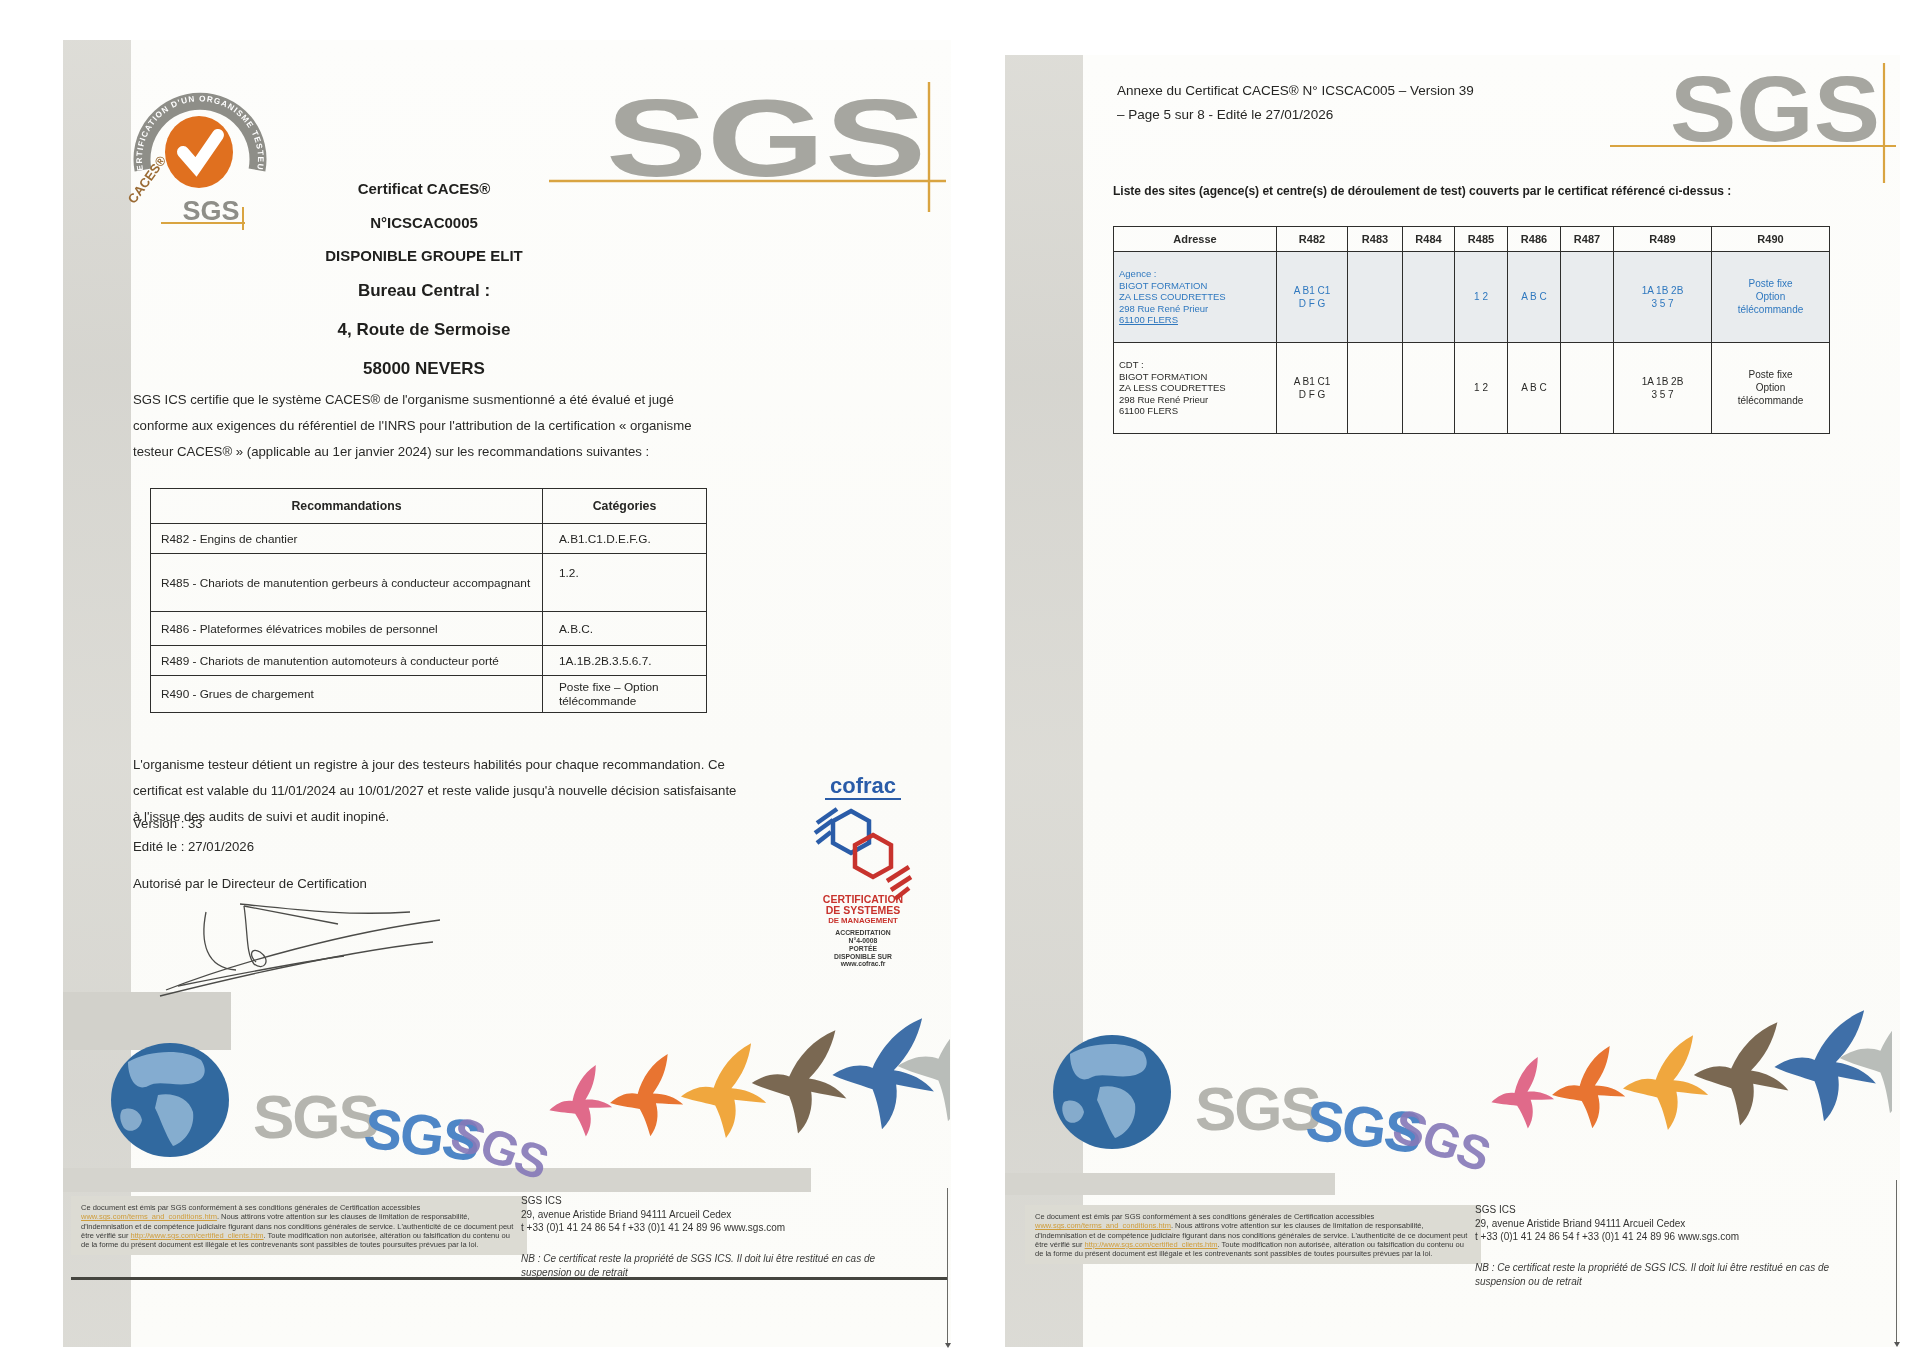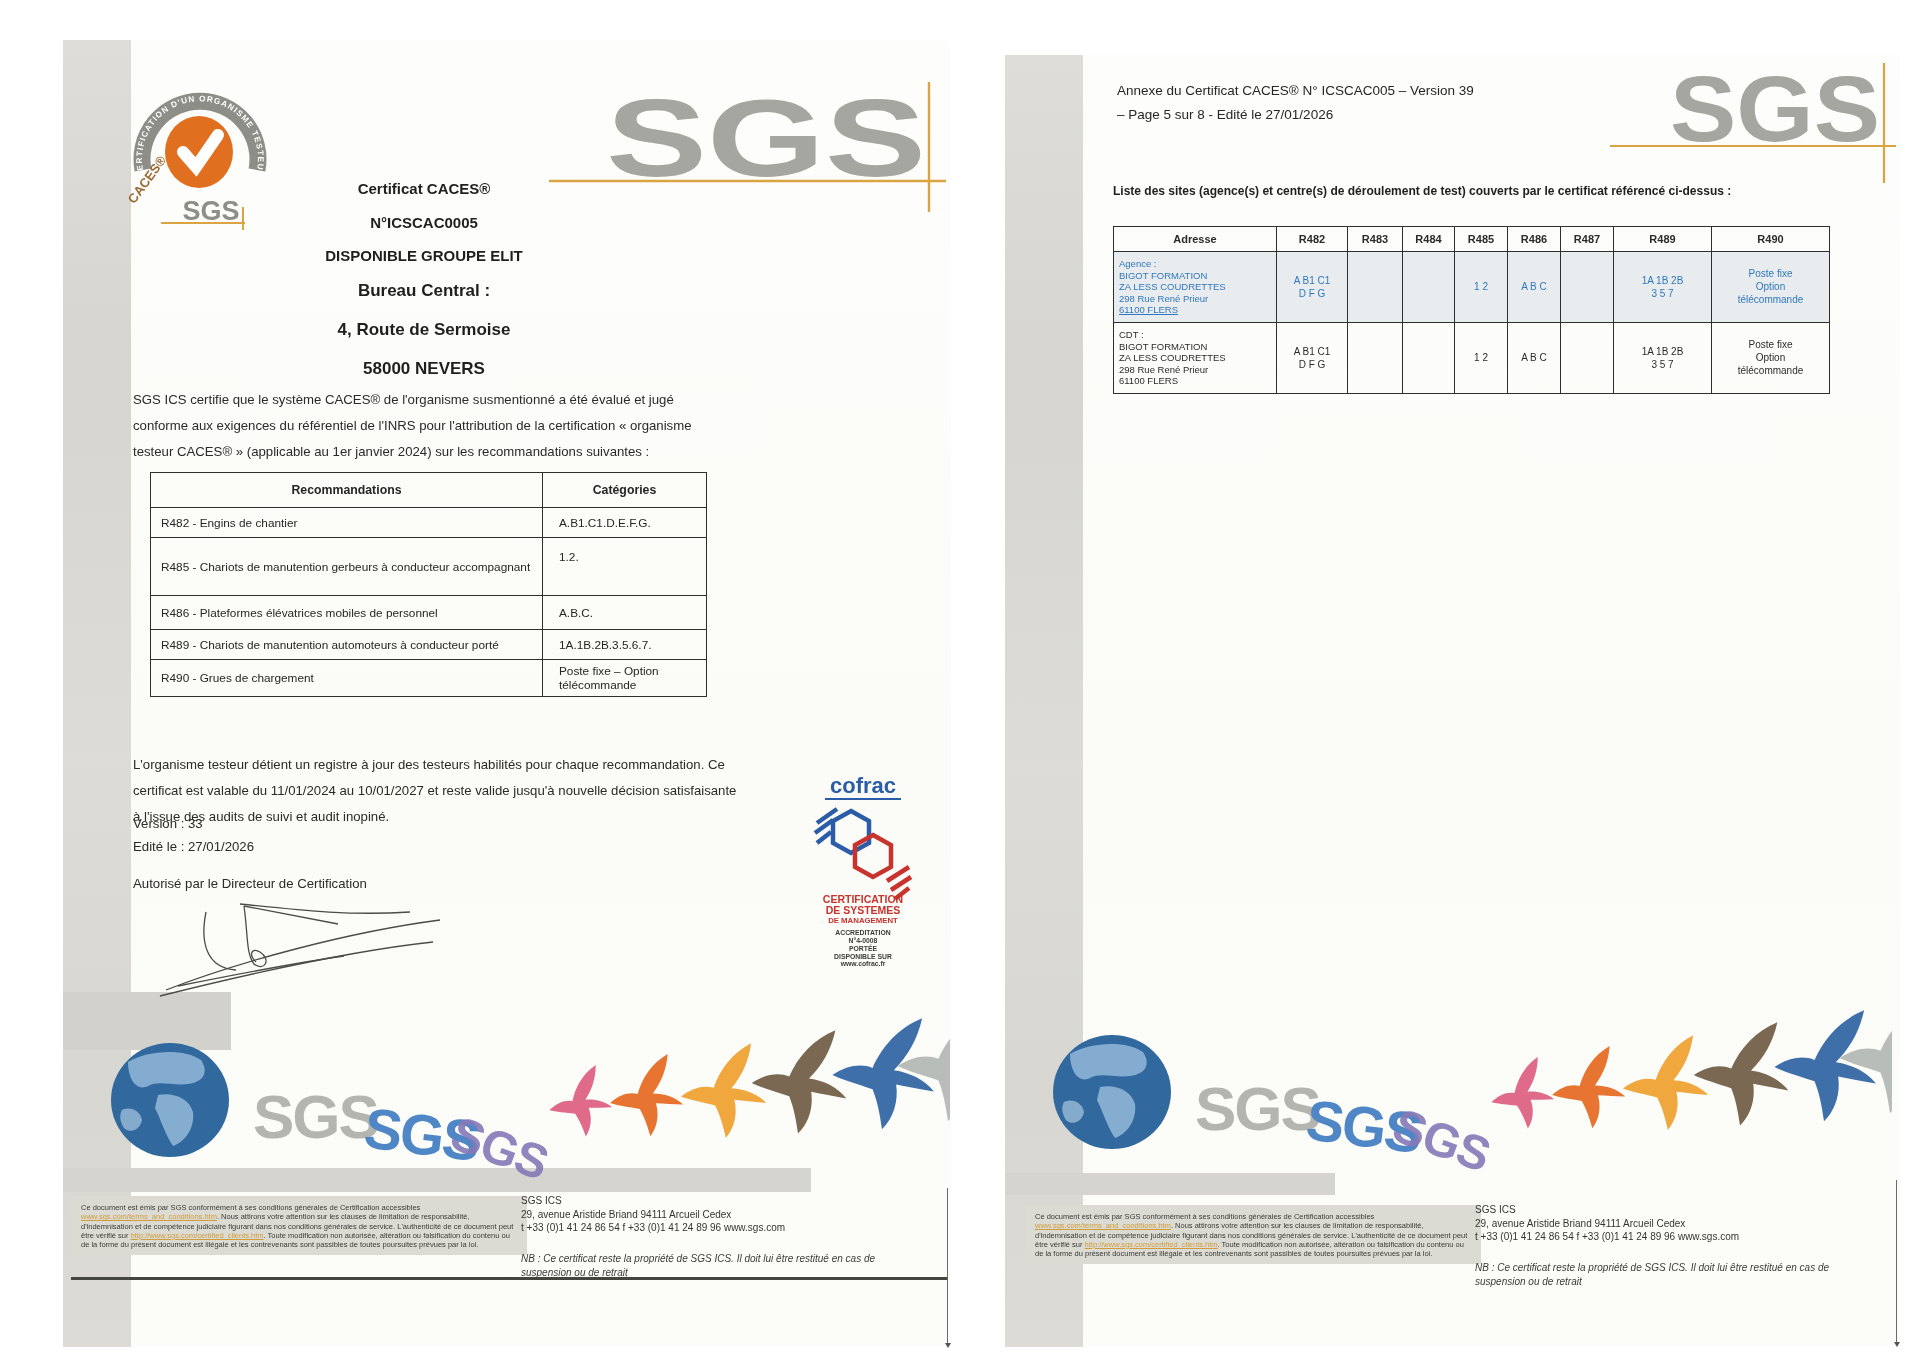--- a/index.html
+++ b/index.html
@@ -15,37 +15,37 @@
   .bottom-band{position:absolute;background:#d5d4ce;}
   .abs{position:absolute;}
   
   .headings{position:absolute;left:70px;top:140px;width:582px;text-align:center;}
   .h-line{font-size:15px;font-weight:bold;margin-bottom:17px;color:#1f1f1d;}
   .h-line.reg{font-weight:bold;font-size:15px;}
   .h-line.med{font-size:17px;margin-bottom:19px;}
   .body-par{position:absolute;font-size:13.2px;line-height:26px;color:#26262 4;}
   #intro{left:70px;top:347px;width:596px;line-height:26px;}
   #validity{left:70px;top:712px;width:604px;line-height:26px;}
-  .rec-table{position:absolute;left:87px;top:432px;width:556px;border-collapse:collapse;
+  .rec-table{position:absolute;left:87px;top:448px;width:556px;border-collapse:collapse;
     font-size:11.8px;color:#262624;table-layout:fixed;border-radius:21px;}
   .rec-table th,.rec-table td{border:1px solid #2e2e2c;padding:4px 10px;vertical-align:middle;}
   .rec-table th{font-weight:bold;text-align:center;height:26px;font-size:12.3px;}
   .rec-table td.cat{padding-left:16px;}
   .rt-r1{height:30px;} .rt-r2{height:58px;} .rt-r3{height:34px;} .rt-r4{height:30px;} .rt-r5{height:34px;padding-left:20px;}
   .version-block{position:absolute;left:70px;top:772px;font-size:13.2px;line-height:23px;}
   #authorized{position:absolute;left:70px;top:836px;font-size:13.2px;}
   
   .annexe-header{position:absolute;left:112px;top:24px;font-size:13.5px;line-height:24px;color:#262624;}
   .sites-title{position:absolute;left:108px;top:129px;font-size:12px;font-weight:bold;color:#1f1f1d;}
   .sites-table{position:absolute;left:108px;top:171px;width:716px;border-collapse:collapse;
     table-layout:fixed;font-size:10px;color:#2b2b29;}
   .sites-table th,.sites-table td{border:1px solid #2e2e2c;}
   .sites-table th{font-size:11px;font-weight:bold;height:22px;text-align:center;}
   .sites-table td{vertical-align:middle;}
-  .sites-table td.addr{text-align:left;padding:6px 5px;font-size:9.5px;line-height:11.6px;vertical-align:top;}
+  .sites-table td.addr{text-align:left;padding:16px 5px;font-size:9.5px;line-height:11.6px;vertical-align:top;}
   .sites-table td.val{text-align:center;line-height:13px;}
   .row-blue td{color:#2f78bf;background:#e9ecee;}
   .row-blue td .u{text-decoration:underline;}
   
   .legal-box{position:absolute;width:436px;background:#dcdbd3;padding:7px 10px 6px 10px;
     font-size:7.5px;line-height:9.3px;color:#3a3a38;}
   .legal-link{color:#cf9d3b;text-decoration:underline;}
   .footer-rule{position:absolute;height:2.5px;background:#45453f;}
   .sgs-ics{position:absolute;font-size:10px;line-height:13.5px;color:#343432;}
   .nb-note{position:absolute;font-size:10px;line-height:14px;font-style:italic;color:#3a3a38;}

